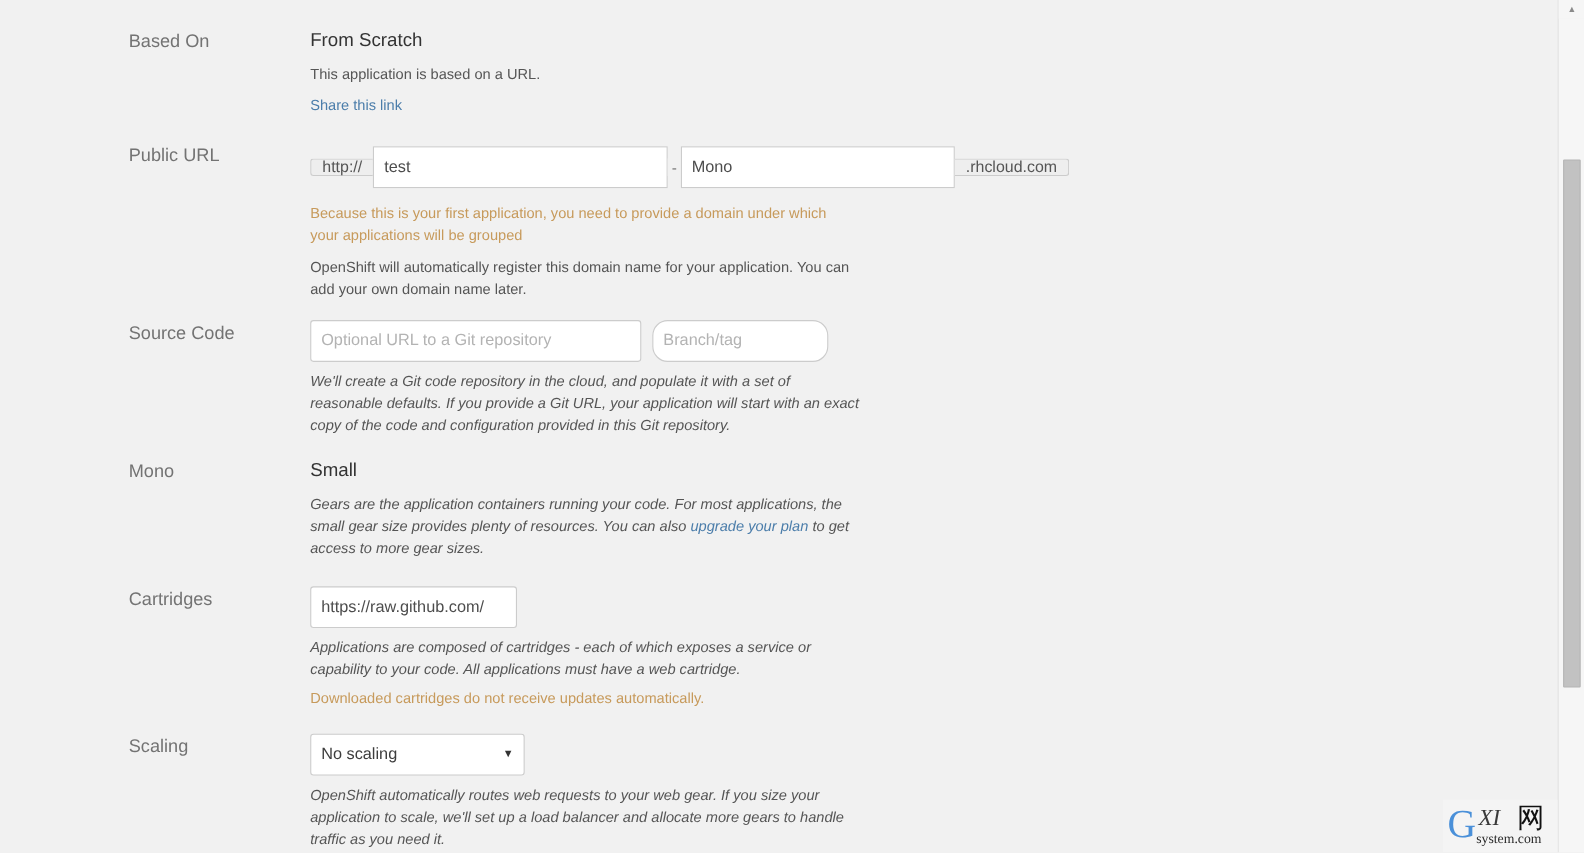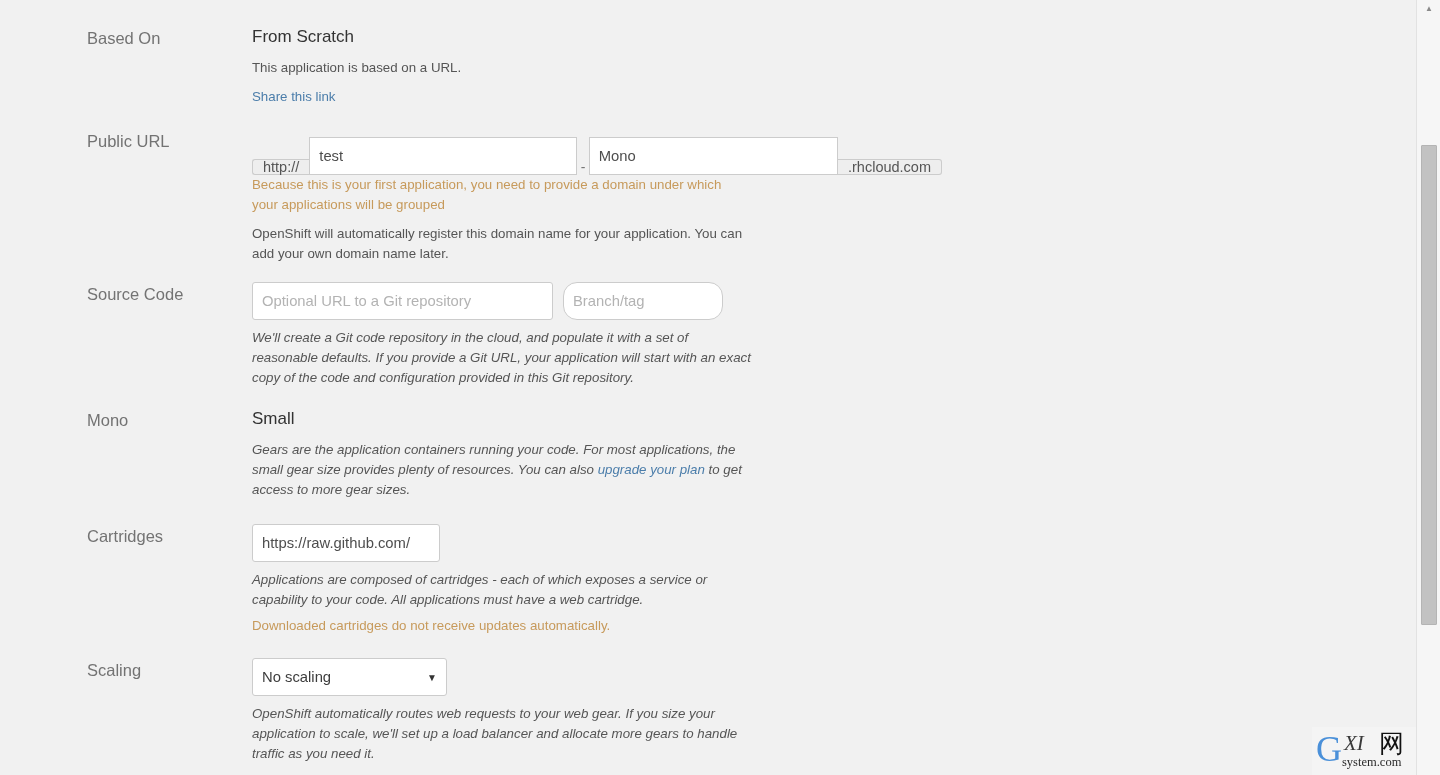--- a/index.html
+++ b/index.html
@@ -18,21 +18,21 @@
   .form-area {
     position: absolute;
     left: 0; top: 0;
     width: 1416px;
     height: 775px;
     padding-top: 26px;
   }
   .form-row {
     display: flex;
     align-items: flex-start;
-    padding-left: 87px;
+    padding-left: 117px;
   }
   .row-label {
     width: 165px;
     flex: 0 0 165px;
     font-size: 16.5px;
     color: #737373;
     line-height: 20px;
     padding-top: 2px;
     font-weight: 400;
   }
@@ -70,23 +70,23 @@
     color: #c79a5b;
     line-height: 20px;
     margin: 0;
     max-width: 480px;
   }
   .share-line { margin-top: 9px; }
 
   
   .input-group {
     display: flex;
-    align-items: flex-end;
+    align-items: center;
     height: 46px;
-    margin-bottom: 0;
+    margin-bottom: 9px;
   }
   .addon {
     display: flex;
     align-items: center;
     padding: 0 10px;
     background: #eeeeee;
     border: 1px solid #cccccc;
     font-size: 14.5px;
     color: #555555;
     line-height: 1;

